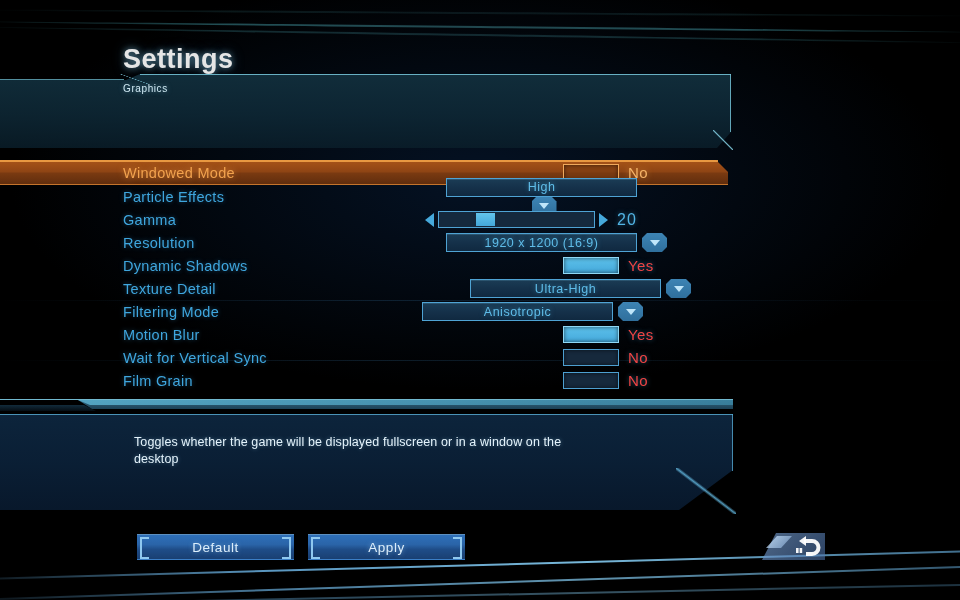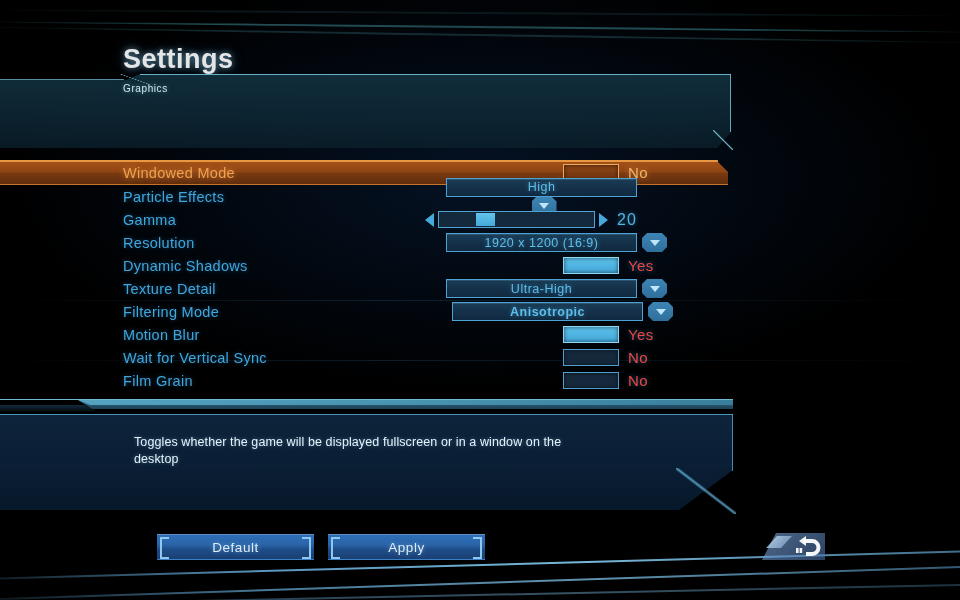--- a/index.html
+++ b/index.html
@@ -247,21 +247,20 @@
   
   .btn {
     position:absolute; height:26px; width:157px;
     background:linear-gradient(180deg,#2e6fb8 0%,#2a64a8 40%,#1f4d88 60%,#193f72 100%);
     clip-path:polygon(0 0, 157px 0, 157px 26px, 0 26px);
     display:flex; align-items:center; justify-content:center;
     font-size:13.5px; color:#dceefb; letter-spacing:0.5px;
     text-shadow:0 0 5px rgba(170,220,255,0.5);
     border-top:1px solid rgba(150,210,255,0.55);
     border-bottom:1px solid rgba(80,150,220,0.4);
-    margin-left:20px;
   }
   .btn .brk {
     position:absolute; top:2px; width:9px; height:22px;
     border:2px solid #8fc8ef;
   }
   .btn .brk.l { left:3px; border-right:none; }
   .btn .brk.r { right:3px; border-left:none; }
   #btn-default { left:137px; top:534px; }
   #btn-apply   { left:308px; top:534px; }
 
@@ -350,30 +349,30 @@
     </div>
     <div class="row">
       <div class="label">Dynamic Shadows</div>
       <div class="val" style="left: 563px;">
         <div class="toggle-box on"></div>
         <div class="toggle-text">Yes</div>
       </div>
     </div>
     <div class="row">
       <div class="label">Texture Detail</div>
-      <div class="val" style="left: 446px;">
+      <div class="val" style="left: 470px;">
         <div class="dd-field">Ultra-High</div>
         <div class="dd-btn">
           <div class="dd-arrow"></div>
         </div>
       </div>
     </div>
     <div class="row">
       <div class="label">Filtering Mode</div>
-      <div class="val" style="left: 452px; font-weight: bold;">
+      <div class="val" style="left: 422px;">
         <div class="dd-field">Anisotropic</div>
         <div class="dd-btn">
           <div class="dd-arrow"></div>
         </div>
       </div>
     </div>
     <div class="row">
       <div class="label">Motion Blur</div>
       <div class="val" style="left: 563px;">
         <div class="toggle-box on"></div>

